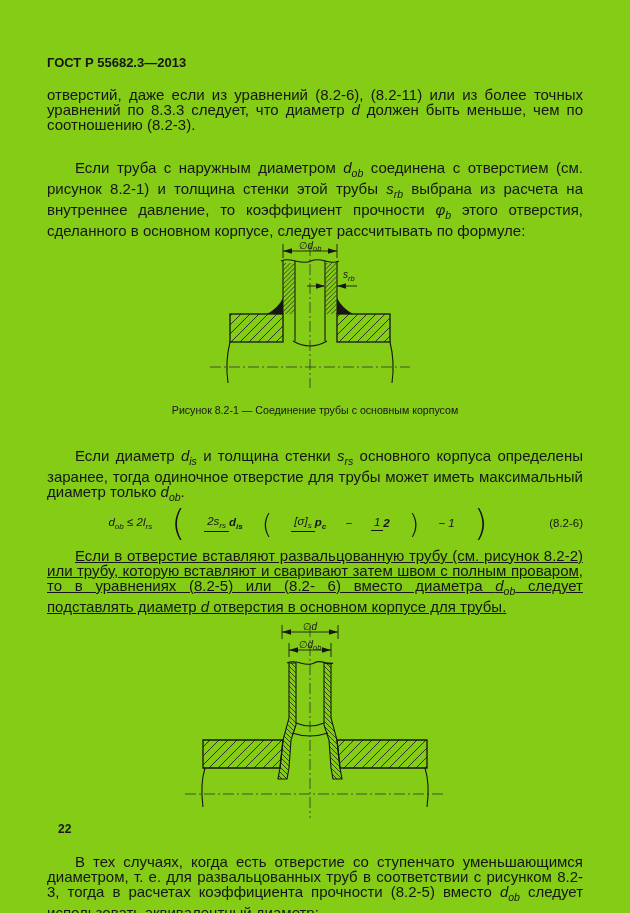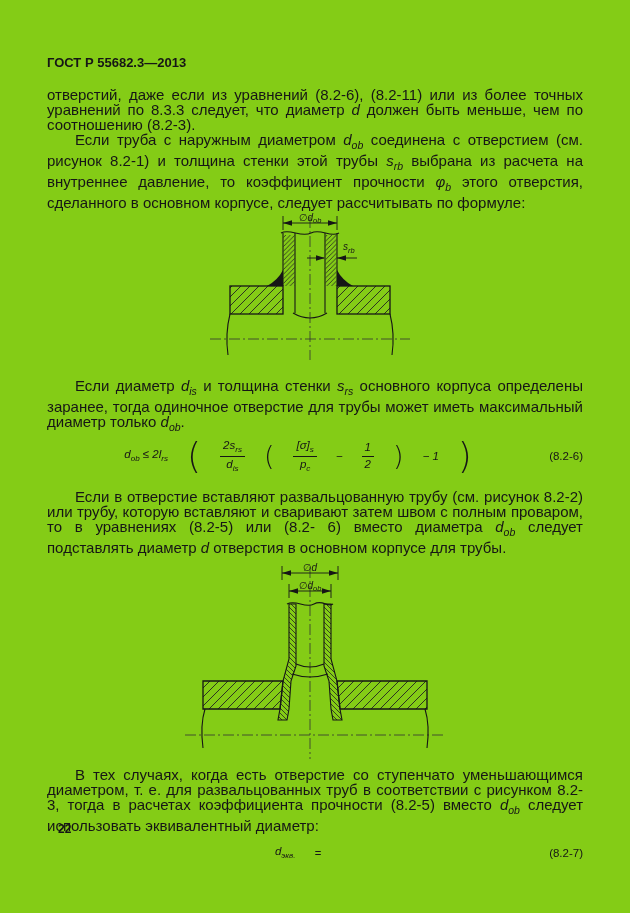--- a/index.html
+++ b/index.html
@@ -1,31 +1,31 @@
 <!DOCTYPE html>
 <html><head>
 <meta charset="utf-8">
 <style>
   html,body{margin:0;padding:0;background:#ffffff;}
   .page{width:630px;height:913px;position:relative;background:#84cc16;box-sizing:border-box;
         padding:55px 47px 0 47px;overflow:hidden;color:#161616;
         font-family:"Liberation Sans","DejaVu Sans",sans-serif;}
   .hdr{font-weight:bold;font-size:13px;margin:0 0 17px 0;}
   p.body{font-size:15px;line-height:15px;text-align:justify;margin:0;}
-  p.ind{text-indent:28px;}
+  p.ind{text-indent:28px;margin-top:28px;}
   sub{font-size:0.7em;}
   i{font-style:italic;}
   .frow{display:flex;align-items:center;margin:6px 0;}
   .fcenter{flex:1;display:flex;justify-content:center;}
   .flabel{font-size:11.5px;}
   .math{font-style:italic;font-size:11.5px;}
   .fmath{display:inline-flex;align-items:center;gap:19px;font-style:italic;font-size:11.5px;}
-  .frac{display:inline-flex;flex-direction:column;align-items:center;line-height:1.15;}
+  .frac{display:inline-flex;flex-direction:row;align-items:center;line-height:1.15;}
   .frac .num{border-bottom:1px solid #161616;padding:0 3px 1px 3px;}
-  .frac .den{padding-top:1px;}
+  .frac .den{padding-top:1px;font-weight:bold;}
   .paren{font-style:normal;font-weight:300;line-height:0.8;font-family:"DejaVu Sans",sans-serif;}
   .p-l{font-size:27px;}
   .p-xl{font-size:36px;}
   .figure{text-align:center;margin:2px 0 0 0;}
   .caption{font-size:10.6px;text-align:center;margin-top:8px;}
   .pagenum{position:absolute;left:58px;top:822px;font-weight:bold;font-size:12px;}
   svg text{font-family:"Liberation Sans","DejaVu Sans",sans-serif;}
 </style>
 </head>
 <body>
@@ -92,23 +92,24 @@
         <line x1="157" y1="46" x2="177" y2="46"></line>
         <path d="M157,46 l9,-2.7 l0,5.4 Z" fill="#161616" stroke="none"></path>
       </g>
       <text x="130" y="8.5" text-anchor="middle" font-size="10" font-style="italic" fill="#161616">
         <tspan>∅d</tspan><tspan font-size="7.5" dy="2.5">ob</tspan>
       </text>
       <text x="163" y="38" font-size="10" font-style="italic" fill="#161616">
         <tspan>s</tspan><tspan font-size="7.5" dy="2.5">rb</tspan>
       </text>
     </svg>
+    <div class="caption">Рисунок 8.2-1 — Соединение трубы с основным корпусом</div>
   </div>
 
-  <p class="body ind" style="margin-top:10px;">Если диаметр <i>d<sub>is</sub></i> и толщина стенки <i>s<sub>rs</sub></i> основного корпуса определены заранее, тогда одиночное отверстие для трубы может иметь максимальный диаметр только <i>d<sub>ob</sub></i>.</p>
+  <p class="body ind" style="margin-top:32px;">Если диаметр <i>d<sub>is</sub></i> и толщина стенки <i>s<sub>rs</sub></i> основного корпуса определены заранее, тогда одиночное отверстие для трубы может иметь максимальный диаметр только <i>d<sub>ob</sub></i>.</p>
 
   <div class="frow" style="margin:4px 0;">
     <div class="fcenter">
       <span class="fmath">
         <span>d<sub>ob</sub> ≤ 2l<sub>rs</sub></span>
         <span class="paren p-xl">(</span>
         <span class="frac">
           <span class="num">2s<sub>rs</sub></span>
           <span class="den">d<sub>is</sub></span>
         </span>
@@ -123,21 +124,21 @@
           <span class="den">2</span>
         </span>
         <span class="paren p-l">)</span>
         <span>− 1</span>
         <span class="paren p-xl">)</span>
       </span>
     </div>
     <span class="flabel">(8.2-6)</span>
   </div>
 
-  <p class="body ind" style="margin-top:16px;">Если в отверстие вставляют развальцованную трубу (см. рисунок 8.2-2) или трубу, которую вставляют и сваривают затем швом с полным проваром, то в уравнениях (8.2-5) или (8.2- 6) вместо диаметра <i>d<sub>ob</sub></i> следует подставлять диаметр <i>d</i> отверстия в основном корпусе для трубы.</p>
+  <p class="body ind" style="margin-top:10px;text-decoration:underline;">Если в отверстие вставляют развальцованную трубу (см. рисунок 8.2-2) или трубу, которую вставляют и сваривают затем швом с полным проваром, то в уравнениях (8.2-5) или (8.2- 6) вместо диаметра <i>d<sub>ob</sub></i> следует подставлять диаметр <i>d</i> отверстия в основном корпусе для трубы.</p>
 
   <div class="figure" style="margin-top:8px;">
     <svg width="280" height="200" viewBox="0 0 280 200">
       <g stroke="#333" stroke-width="0.8" stroke-dasharray="11 3 2 3" fill="none">
         <line x1="135" y1="4" x2="135" y2="196"></line>
         <line x1="10" y1="172" x2="270" y2="172"></line>
       </g>
       <g stroke="#161616" stroke-width="0.9" fill="none">
         <line x1="107" y1="3" x2="107" y2="17"></line>
         <line x1="163" y1="3" x2="163" y2="17"></line>

